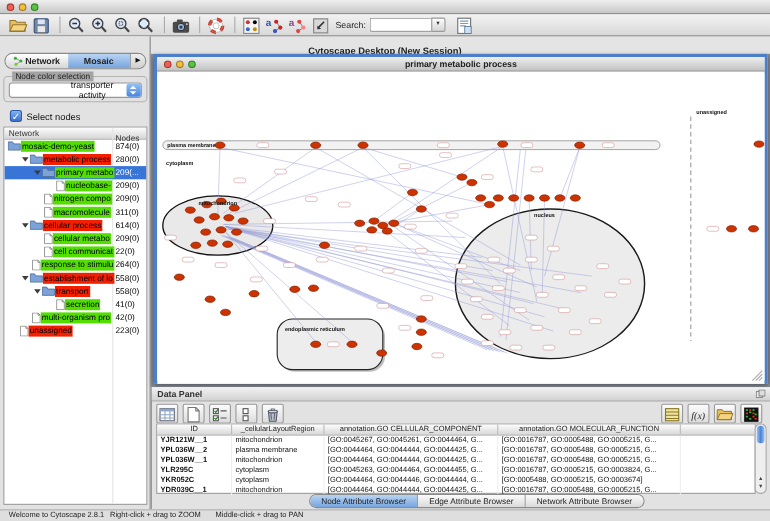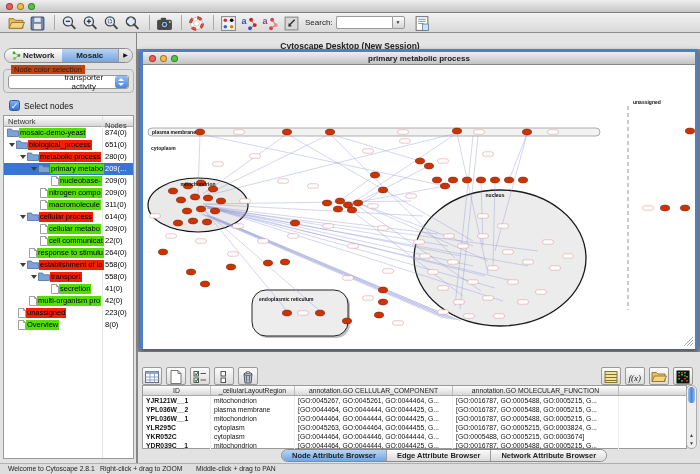--- a/index.html
+++ b/index.html
@@ -33,21 +33,21 @@
   .float-ico { position:absolute; right:4px; top:2px; width:9px; height:8px; }
   .seg { position:absolute; top:15px; left:4px; width:129px; height:15px; display:flex;
     border:1px solid #8a8a8a; border-radius:8px; overflow:hidden; background:#e8e8e8; }
   .seg-btn { flex:1; font-size:8px; font-weight:bold; color:#222; text-align:center; line-height:13px;
     background:linear-gradient(#ffffff,#d6d6d6); border:none; padding:0; cursor:pointer; display:flex; align-items:center; justify-content:center; gap:2px; }
   .seg-btn.sel { background:linear-gradient(#b9d4f3,#76a5de); }
   .seg-arrow { width:14px; flex:none; background:linear-gradient(#efefef,#cfcfcf); border-left:1px solid #9a9a9a;
     font-size:6px; line-height:13px; text-align:center; color:#111; border-top:none;border-bottom:none;border-right:none; padding:0; cursor:pointer; }
   .groupbox { position:absolute; top:36px; left:3px; width:131px; height:24px;
     border:1px solid #b3b3b3; border-radius:4px; }
-  .groupbox-label { position:absolute; top:-5px; left:7px; background:#c2410c; padding:0 3px; font-size:7.5px; color:#222; }
+  .groupbox-label { position:absolute; top:-5px; left:7px; background:#a3a3a3; padding:0 3px; font-size:7.5px; color:#222; }
   .combo { position:absolute; top:5px; left:4px; width:121px; height:14px; background:#fff;
     border:1px solid #989898; border-radius:3px; display:flex; align-items:center; cursor:pointer; }
   .combo-value { flex:1; text-align:center; font-size:8px; color:#111;padding-left:44px; }
   .combo-step { width:13px; height:12px; margin-right:0.5px; border-radius:2.5px;
     background:linear-gradient(#8fc0f8,#4a84e0); position:relative; }
   .combo-step:before { content:""; position:absolute; left:3.5px; top:2px;
     border-left:3px solid transparent; border-right:3px solid transparent; border-bottom:3.5px solid #fff; }
   .combo-step:after { content:""; position:absolute; left:3.5px; bottom:2px;
     border-left:3px solid transparent; border-right:3px solid transparent; border-top:3.5px solid #fff; }
   .checkrow { position:absolute; top:67px; left:9px; display:flex; align-items:center; gap:4px; cursor:pointer; }
@@ -93,21 +93,21 @@
   .dpt-head span { text-align:center; border-right:1px solid #bbb; overflow:hidden; line-height:10px; }
   .dpt-row { display:flex; height:9px; line-height:9px; font-size:6.8px; cursor:default; }
   .dpt-row span { overflow:hidden; white-space:nowrap; padding-left:3px; border-right:1px solid #eee; }
   .cw0{width:68px;} .cw1{width:84px;} .cw2{width:158px;} .cw3{width:166px;} .cw4{flex:1;border-right:none!important;}
   .dpt-row .cw0 { font-weight:bold; }
   .dp-scroll { position:absolute; top:33px; right:3px; width:11px; height:64px; background:#eee; border:1px solid #aaa; border-radius:5px; }
   .dp-thumb { position:absolute; top:1px; left:1px; width:7px; height:16px; border-radius:4px;
     background:linear-gradient(90deg,#9cc2ee,#4a84d8,#9cc2ee); cursor:grab; }
   .dp-arrows { position:absolute; bottom:1px; left:0; width:9px; font-size:5px; color:#444; text-align:center; line-height:8px; cursor:pointer;}
   .dp-tabs { position:absolute; bottom:1px; left:143px; display:flex; border:1px solid #8a8a8a; border-radius:7px; overflow:hidden; height:13px; }
-  .dp-tab { font-size:7.5px; font-weight:bold; color:#222; line-height:11px; padding:0 10px;
+  .dp-tab { font-size:7.5px; font-weight:normal; color:#222; line-height:11px; padding:0 10px;
     background:linear-gradient(#fbfbfb,#dadada); border:none; border-right:1px solid #9a9a9a; cursor:pointer; }
   .dp-tab:last-child { border-right:none; }
   .dp-tab.sel { background:linear-gradient(#b9d4f3,#76a5de); }
 
   
   .statusbar { position:absolute; top:463px; left:0; width:700px; height:11px; background:#dedede; border-top:1px solid #b0b0b0; }
   .statusbar span { position:absolute; top:1px; font-size:6.8px; color:#222; }
 </style>
 </head>
 <body>
@@ -244,23 +244,20 @@
   <div class="tree-wrap">
     <div class="tree-head">
       <span class="c1">Network</span>
       <span class="c2">Nodes</span>
     </div>
     <div class="tree-colline"></div>
     <div>
         <div class="tree-row"><span class="twig" style="display: inline-block; width: 3px;"></span><svg class="twig" width="12" height="9" viewBox="0 0 12 9">
             <path d="M0.5 2 L0.5 8.5 L11.5 8.5 L11.5 2.8 L5.5 2.8 L4.5 1 L0.5 1 Z" fill="#7da2d8" stroke="#4e6f9e" stroke-width="0.8"></path>
           </svg><span class="chip green">mosaic-demo-yeast</span><span class="tree-count">874(0)</span></div>
-        <div class="tree-row"><span class="twig" style="display: inline-block; width: 5px;"></span><span class="twig arrow-exp"></span><svg class="twig" width="12" height="9" viewBox="0 0 12 9">
-            <path d="M0.5 2 L0.5 8.5 L11.5 8.5 L11.5 2.8 L5.5 2.8 L4.5 1 L0.5 1 Z" fill="#7da2d8" stroke="#4e6f9e" stroke-width="0.8"></path>
-          </svg><span class="chip red">biological_process</span><span class="tree-count">651(0)</span></div>
         <div class="tree-row"><span class="twig" style="display: inline-block; width: 16px;"></span><span class="twig arrow-exp"></span><svg class="twig" width="12" height="9" viewBox="0 0 12 9">
             <path d="M0.5 2 L0.5 8.5 L11.5 8.5 L11.5 2.8 L5.5 2.8 L4.5 1 L0.5 1 Z" fill="#7da2d8" stroke="#4e6f9e" stroke-width="0.8"></path>
           </svg><span class="chip red">metabolic process</span><span class="tree-count">280(0)</span></div>
         <div class="tree-row sel"><span class="twig" style="display: inline-block; width: 27px;"></span><span class="twig arrow-exp"></span><svg class="twig" width="12" height="9" viewBox="0 0 12 9">
             <path d="M0.5 2 L0.5 8.5 L11.5 8.5 L11.5 2.8 L5.5 2.8 L4.5 1 L0.5 1 Z" fill="#7da2d8" stroke="#4e6f9e" stroke-width="0.8"></path>
           </svg><span class="chip green">primary metabo</span><span class="tree-count">209(...</span></div>
         <div class="tree-row"><span class="twig" style="display: inline-block; width: 47px;"></span><svg class="twig" width="8" height="10" viewBox="0 0 8 10">
             <path d="M0.5 0.5 L5.5 0.5 L7.5 2.5 L7.5 9.5 L0.5 9.5 Z" fill="#fff" stroke="#888" stroke-width="0.8"></path>
             <path d="M5.5 0.5 L5.5 2.5 L7.5 2.5" fill="none" stroke="#888" stroke-width="0.8"></path>
           </svg><span class="chip green">nucleobase-</span><span class="tree-count">209(0)</span></div>
@@ -298,24 +295,20 @@
             <path d="M5.5 0.5 L5.5 2.5 L7.5 2.5" fill="none" stroke="#888" stroke-width="0.8"></path>
           </svg><span class="chip green">secretion</span><span class="tree-count">41(0)</span></div>
         <div class="tree-row"><span class="twig" style="display: inline-block; width: 25px;"></span><svg class="twig" width="8" height="10" viewBox="0 0 8 10">
             <path d="M0.5 0.5 L5.5 0.5 L7.5 2.5 L7.5 9.5 L0.5 9.5 Z" fill="#fff" stroke="#888" stroke-width="0.8"></path>
             <path d="M5.5 0.5 L5.5 2.5 L7.5 2.5" fill="none" stroke="#888" stroke-width="0.8"></path>
           </svg><span class="chip green">multi-organism pro</span><span class="tree-count">42(0)</span></div>
         <div class="tree-row"><span class="twig" style="display: inline-block; width: 14px;"></span><svg class="twig" width="8" height="10" viewBox="0 0 8 10">
             <path d="M0.5 0.5 L5.5 0.5 L7.5 2.5 L7.5 9.5 L0.5 9.5 Z" fill="#fff" stroke="#888" stroke-width="0.8"></path>
             <path d="M5.5 0.5 L5.5 2.5 L7.5 2.5" fill="none" stroke="#888" stroke-width="0.8"></path>
           </svg><span class="chip red">unassigned</span><span class="tree-count">223(0)</span></div>
-        <div class="tree-row"><span class="twig" style="display: inline-block; width: 14px;"></span><svg class="twig" width="8" height="10" viewBox="0 0 8 10">
-            <path d="M0.5 0.5 L5.5 0.5 L7.5 2.5 L7.5 9.5 L0.5 9.5 Z" fill="#fff" stroke="#888" stroke-width="0.8"></path>
-            <path d="M5.5 0.5 L5.5 2.5 L7.5 2.5" fill="none" stroke="#888" stroke-width="0.8"></path>
-          </svg><span class="chip green">Overview</span><span class="tree-count">8(0)</span></div>
       </div>
   </div>
 </div>
 
 <div class="desktop">
   <div class="net-window">
     <div class="net-titlebar">
       <div class="lights">
         <span class="light l-red"></span>
         <span class="light l-yel"></span>
@@ -546,20 +539,27 @@
         <rect x="205" y="1" width="9" height="14"></rect>
         <rect x="312" y="1" width="9" height="14"></rect>
         <rect x="418" y="1" width="9" height="14"></rect>
         <rect x="525" y="1" width="9" height="14"></rect>
     </g>
     <rect x="540" y="0" width="21" height="16" fill="#4d7fc9"></rect>
   </svg>
 </div>
 
 <div class="data-panel">
+  <div class="panel-header">
+    <span>Data Panel</span>
+    <svg class="float-ico" viewBox="0 0 9 8">
+        <rect x="0.5" y="2" width="5.5" height="5.5" fill="#eee" stroke="#777" stroke-width="0.8"></rect>
+        <rect x="3" y="0.5" width="5.5" height="5.5" fill="#ddd" stroke="#777" stroke-width="0.8"></rect>
+      </svg>
+  </div>
   <div class="dp-toolbar">
     <button class="dpbtn"><svg viewBox="0 0 16 16">
           <rect x="1.5" y="2.5" width="13" height="11" fill="#fff" stroke="#667"></rect>
           <rect x="1.5" y="2.5" width="13" height="2.5" fill="#8fa7c6"></rect>
           <line x1="1.5" y1="8" x2="14.5" y2="8" stroke="#8fa7c6"></line>
           <line x1="1.5" y1="11" x2="14.5" y2="11" stroke="#8fa7c6"></line>
           <line x1="6" y1="2.5" x2="6" y2="13.5" stroke="#8fa7c6"></line>
           <line x1="10.5" y1="2.5" x2="10.5" y2="13.5" stroke="#8fa7c6"></line>
         </svg></button>
     <button class="dpbtn"><svg viewBox="0 0 16 16">

